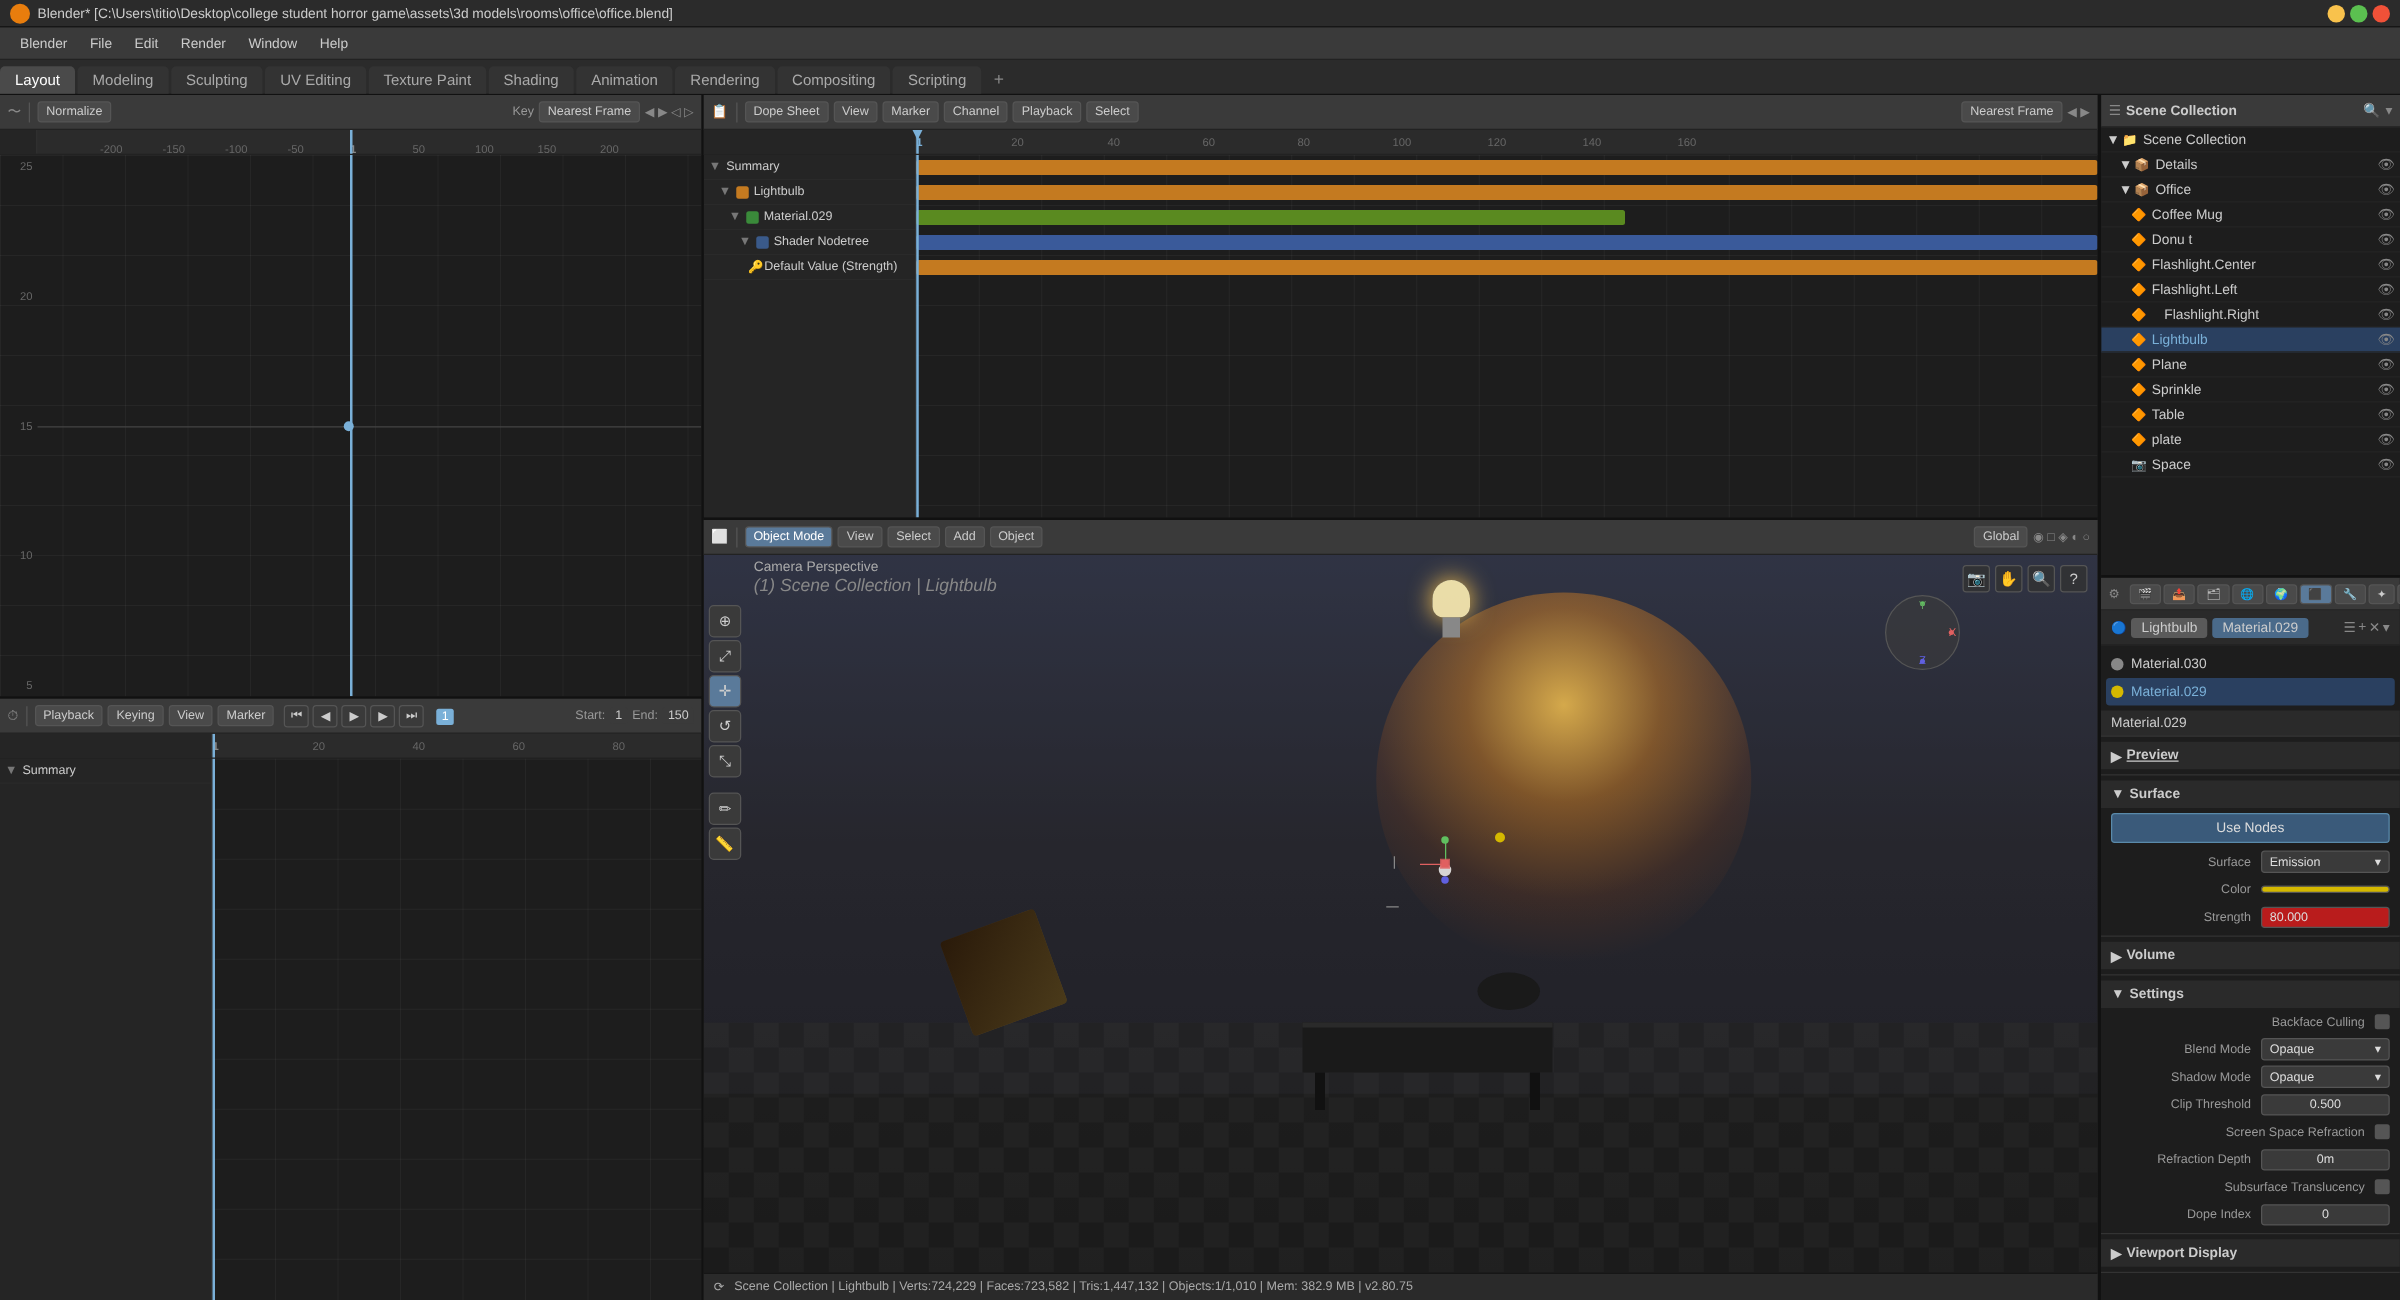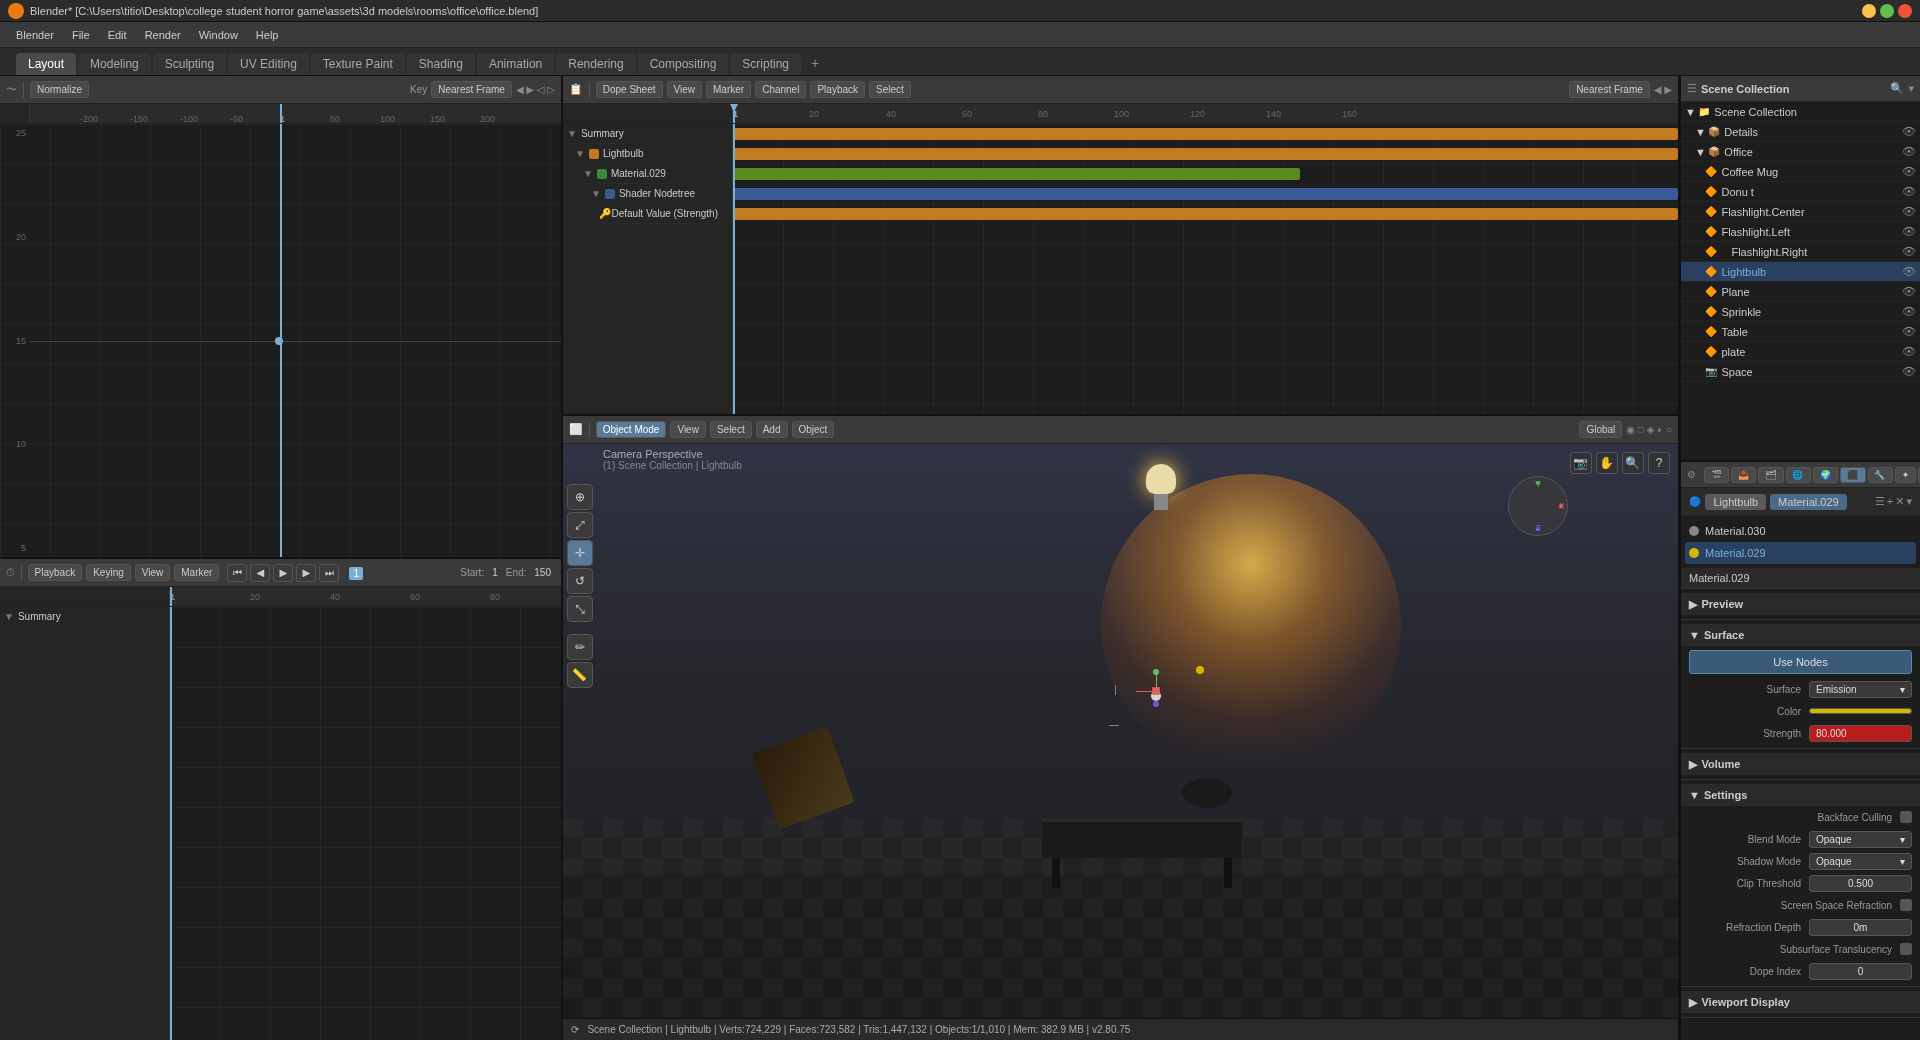--- a/index.html
+++ b/index.html
@@ -50,21 +50,21 @@
       font-size: 11px;
       color: #ccc;
     }
 
     
     .workspace-tabs {
       height: 28px;
       background: #2b2b2b;
       display: flex;
       align-items: flex-end;
-      padding: 0 16px;
+      padding: 0 0;
       border-bottom: 1px solid #111;
     }
     .workspace-tab {
       padding: 4px 12px;
       cursor: pointer;
       font-size: 12px;
       color: #aaa;
       border-radius: 4px 4px 0 0;
       background: #333;
       margin-right: 2px;
@@ -972,21 +972,21 @@
           <div style="position:absolute;bottom:-30px;right:10px;width:8px;height:30px;background:#111;"></div>
         </div>
 
         <div style="position:absolute;bottom:210px;right:40%;width:50px;height:30px;background:#1a1a1a;border-radius:50%;"></div>
 
         <div style="position:absolute;top:42%;left:49.5%;width:1px;height:10px;background:#888;"></div>
         <div style="position:absolute;top:49%;left:49%;width:10px;height:1px;background:#888;"></div>
 
         <div class="viewport-info">
           <div style="color:#aaa;font-size:11px;">Camera Perspective</div>
-          <div style="color:#888;font-size:10px;">(1) Scene Collection | Lightbulb</div>
+          <div style="color:#888;font-size:14px;font-style:italic;">(1) Scene Collection | Lightbulb</div>
         </div>
 
         <div class="viewport-left-toolbar">
           <div class="v-toolbar-btn">⊕</div>
           <div class="v-toolbar-btn">⤢</div>
           <div class="v-toolbar-btn active">✛</div>
           <div class="v-toolbar-btn">↺</div>
           <div class="v-toolbar-btn">⤡</div>
           <div style="height:8px;"></div>
           <div class="v-toolbar-btn">✏</div>
@@ -1147,21 +1147,21 @@
         </div>
       </div>
 
       <div style="padding:4px 8px;font-size:11px;color:#ccc;background:#2a2a2a;border-bottom:1px solid #333;">
         <span>Material.029</span>
       </div>
 
       <div class="prop-section">
         <div class="prop-section-header">
           <span>▶</span>
-          <span style="margin-left:4px;">Preview</span>
+          <span style="margin-left:4px;text-decoration:underline;">Preview</span>
         </div>
       </div>
 
       <div class="prop-section">
         <div class="prop-section-header">
           <span>▼</span>
           <span style="margin-left:4px;">Surface</span>
         </div>
 
         <div class="use-nodes-btn">

